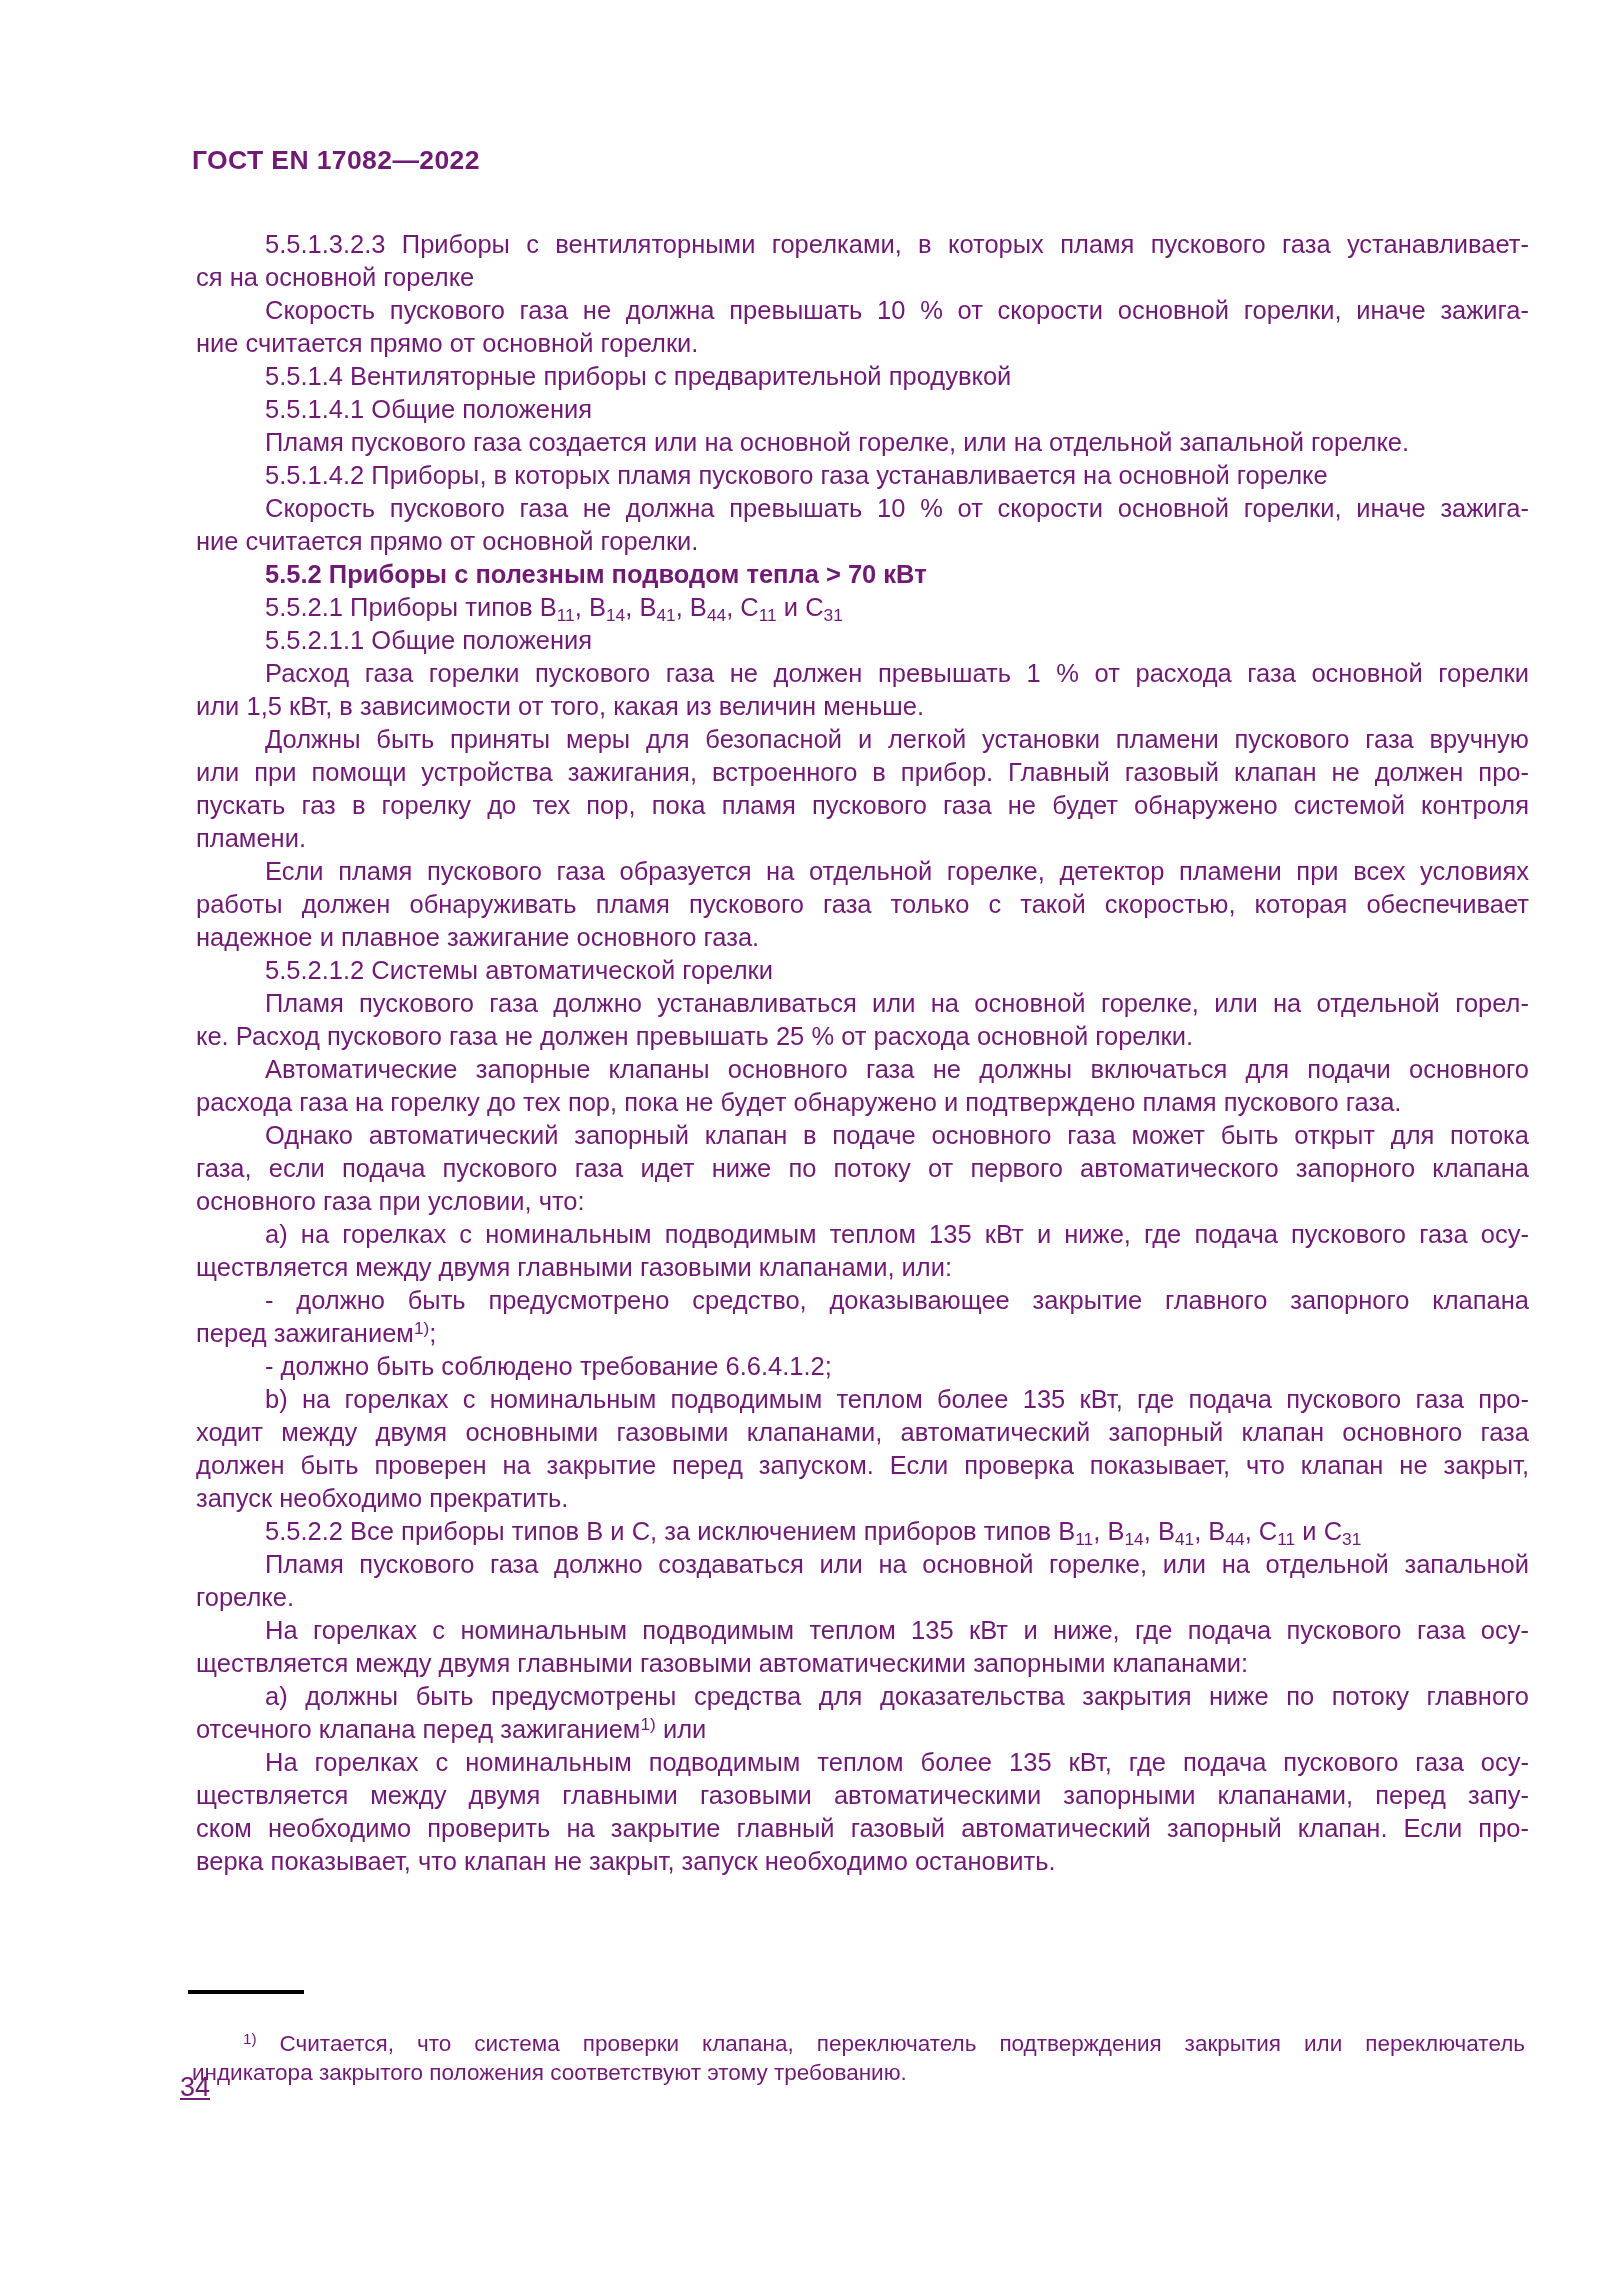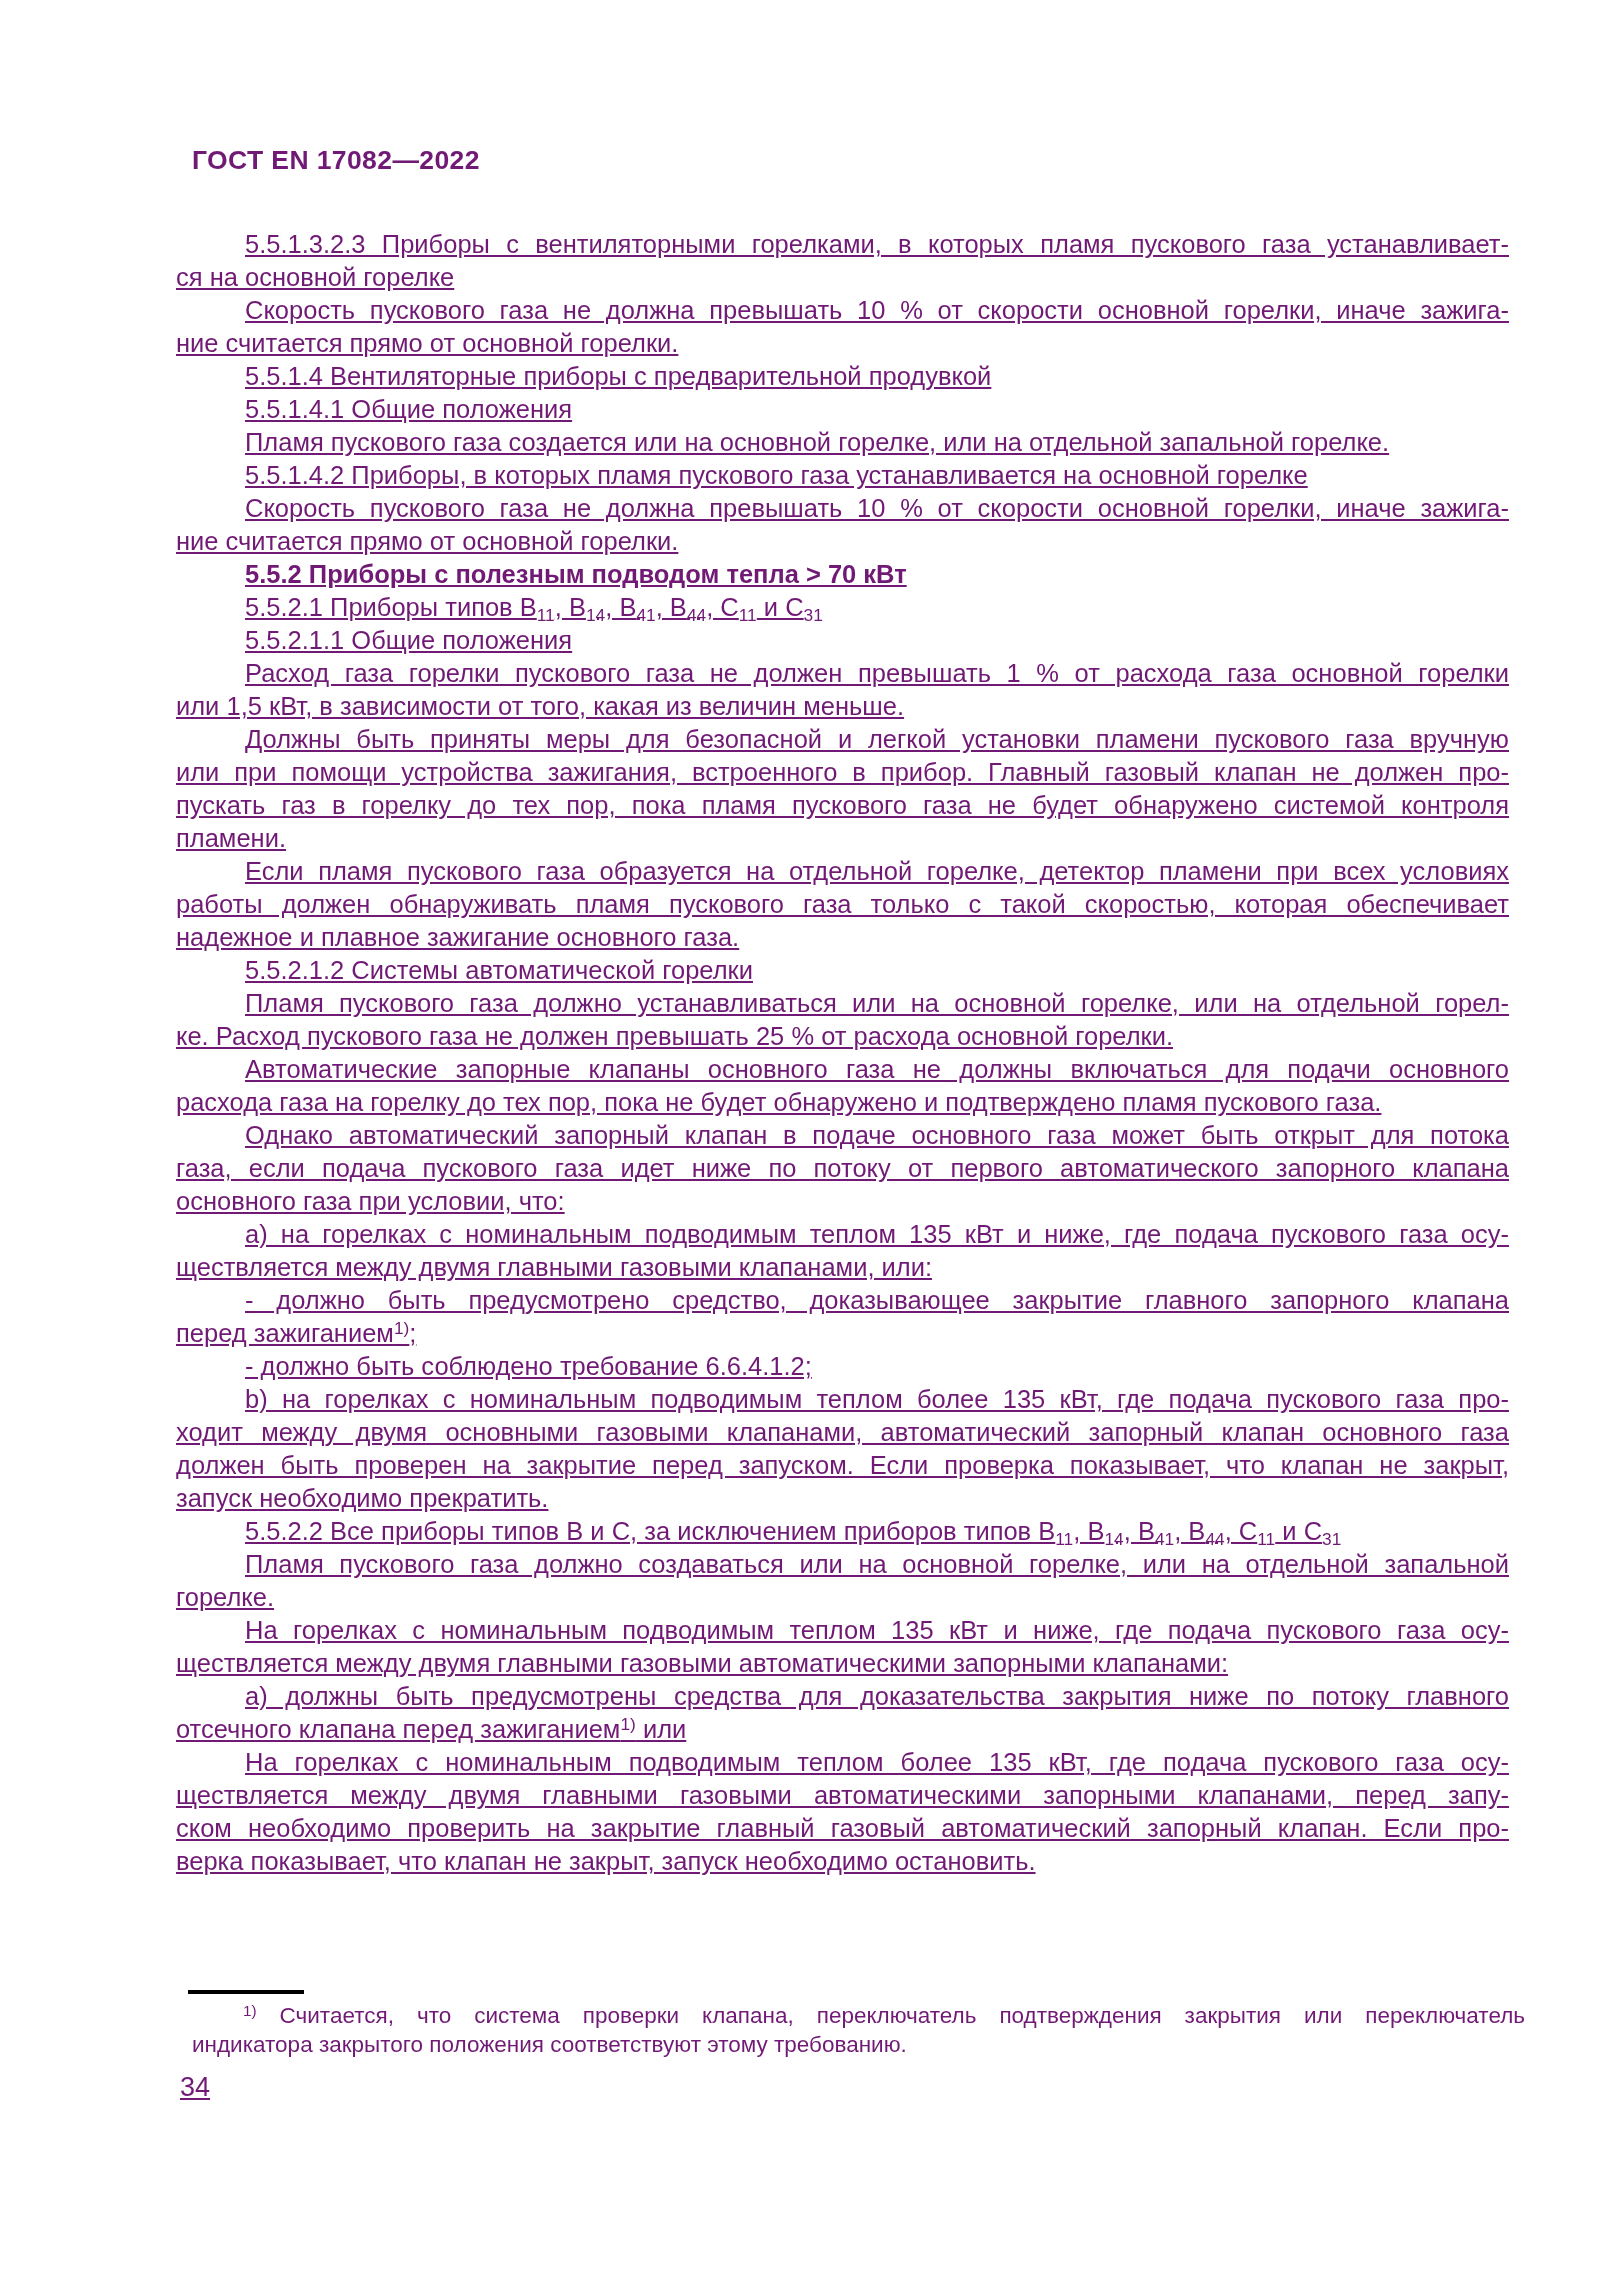--- a/index.html
+++ b/index.html
@@ -15,26 +15,25 @@
   .doc-header {
     position: absolute;
     left: 192px;
     top: 145px;
     font-size: 26.5px;
     font-weight: 700;
     letter-spacing: 0.4px;
   }
   .body-text {
     position: absolute;
-    left: 176px;
+    left: 196px;
     top: 228px;
     width: 1333px;
     font-size: 25.5px;
     line-height: 33px;
-    text-decoration: underline;
   }
   .p { margin: 0; padding: 0; }
   .p.bold { font-weight: 700; }
   .ln {
     text-align: justify;
     text-align-last: justify;
   }
   .ln.first { text-indent: 69px; }
   .ln.last { text-align-last: left; }
   .sub {
@@ -58,21 +57,21 @@
     background: #000000;
   }
   .footnote {
     position: absolute;
     left: 192px;
     top: 2001px;
     width: 1333px;
     font-size: 22.5px;
     line-height: 29px;
   }
-  .footnote .ln.first { text-indent: 51px; }
+  .footnote .ln.first { text-indent: 51px; margin-top: 28px; }
   .page-number {
     position: absolute;
     left: 180px;
     top: 2072px;
     font-size: 27px;
     text-decoration: underline;
   }
 </style>
 </head>
 <body>

